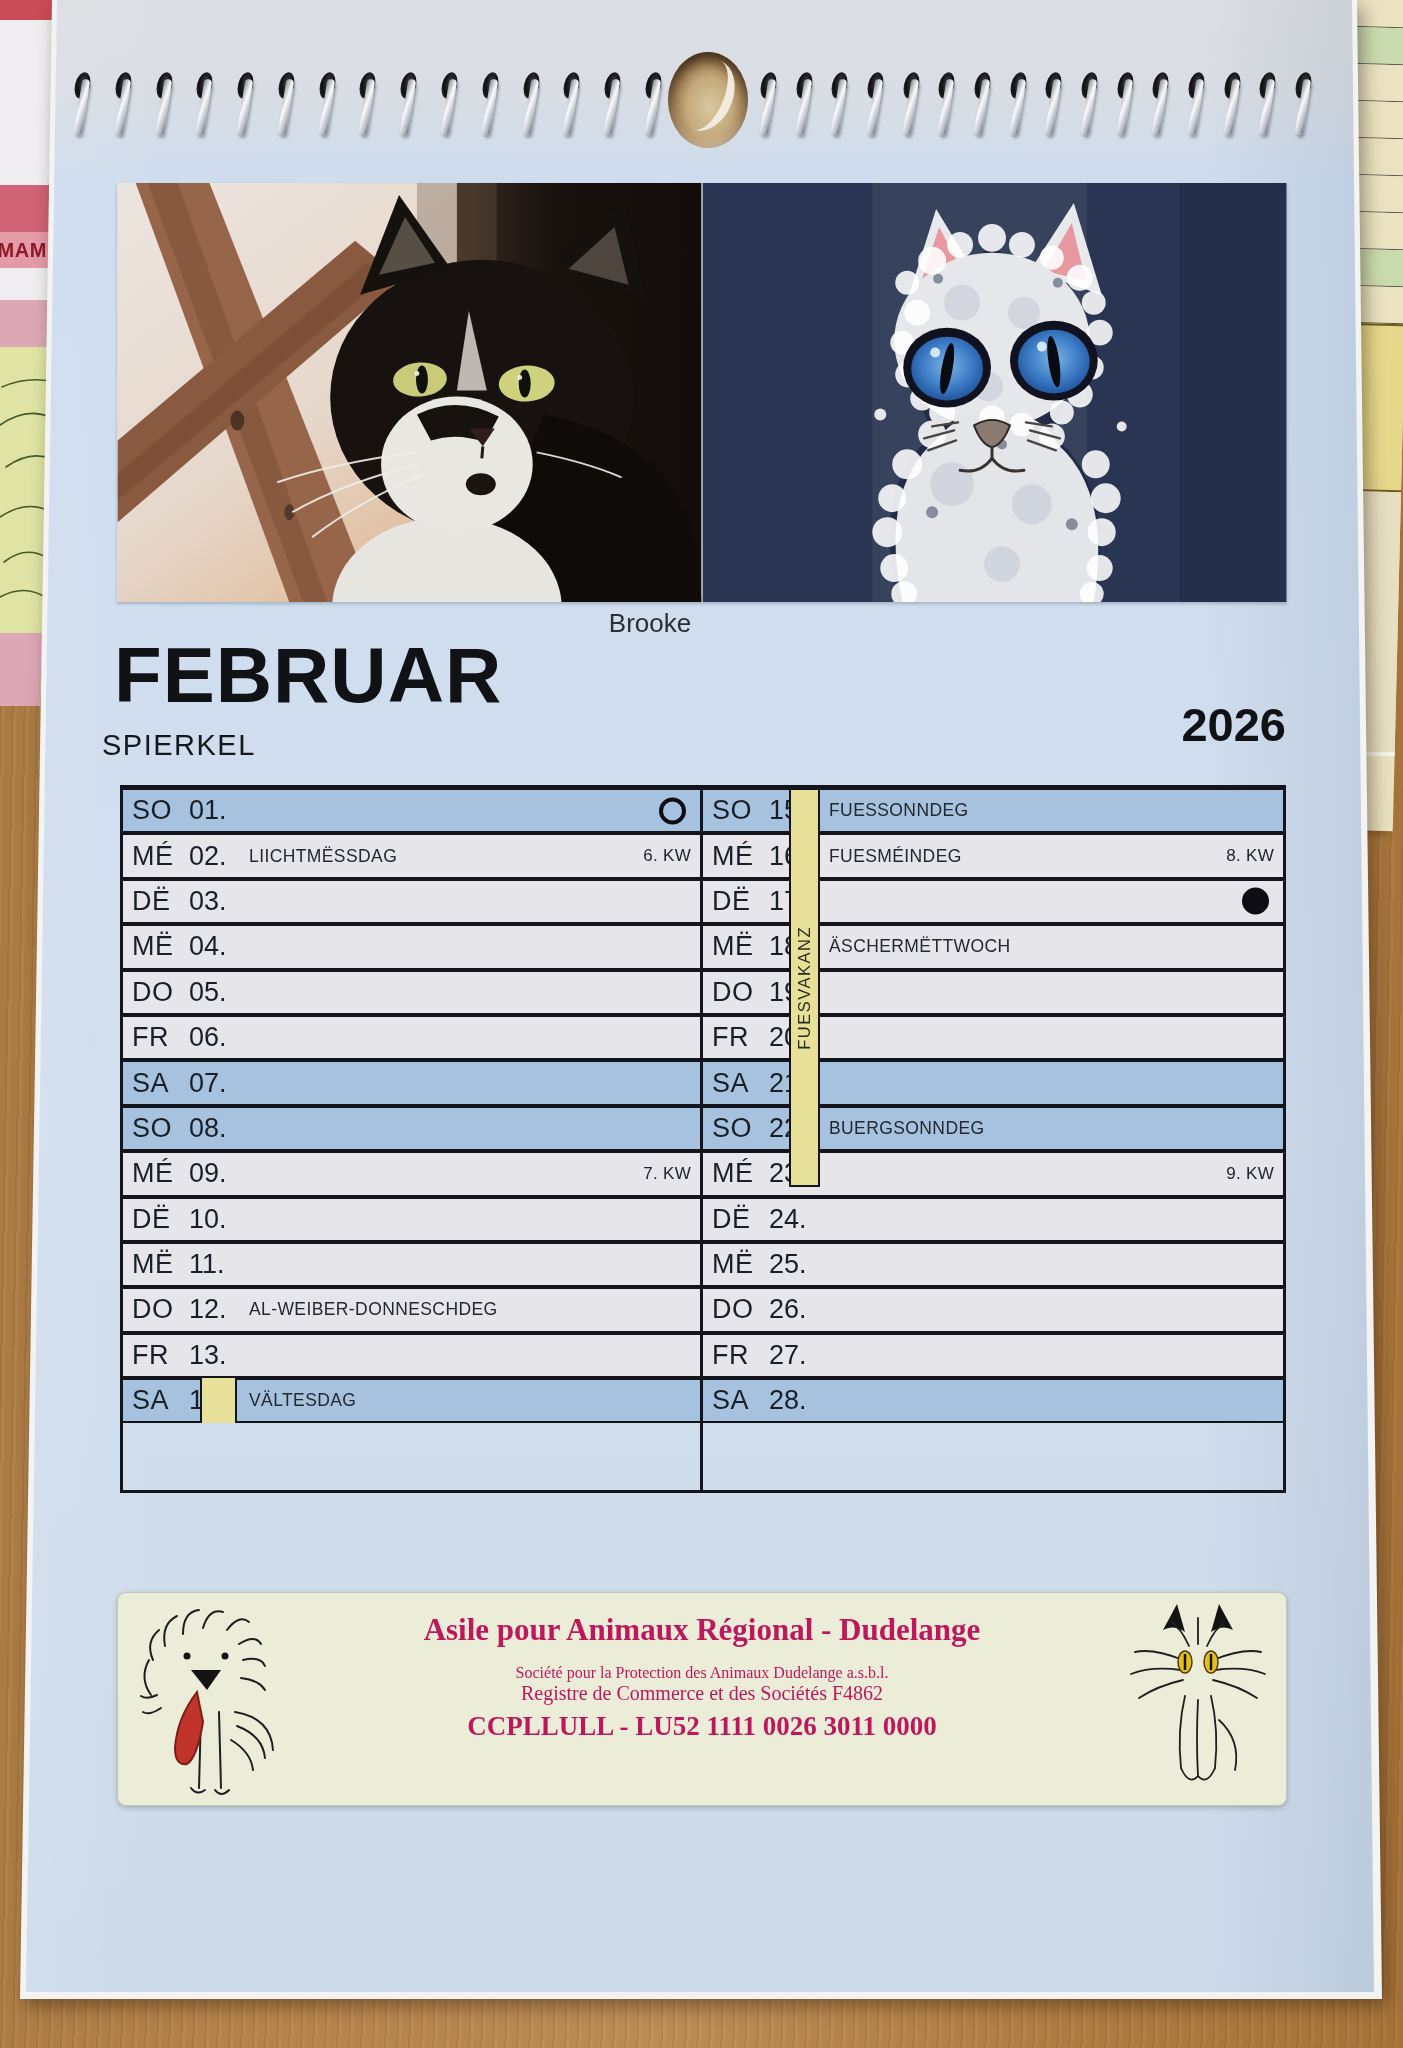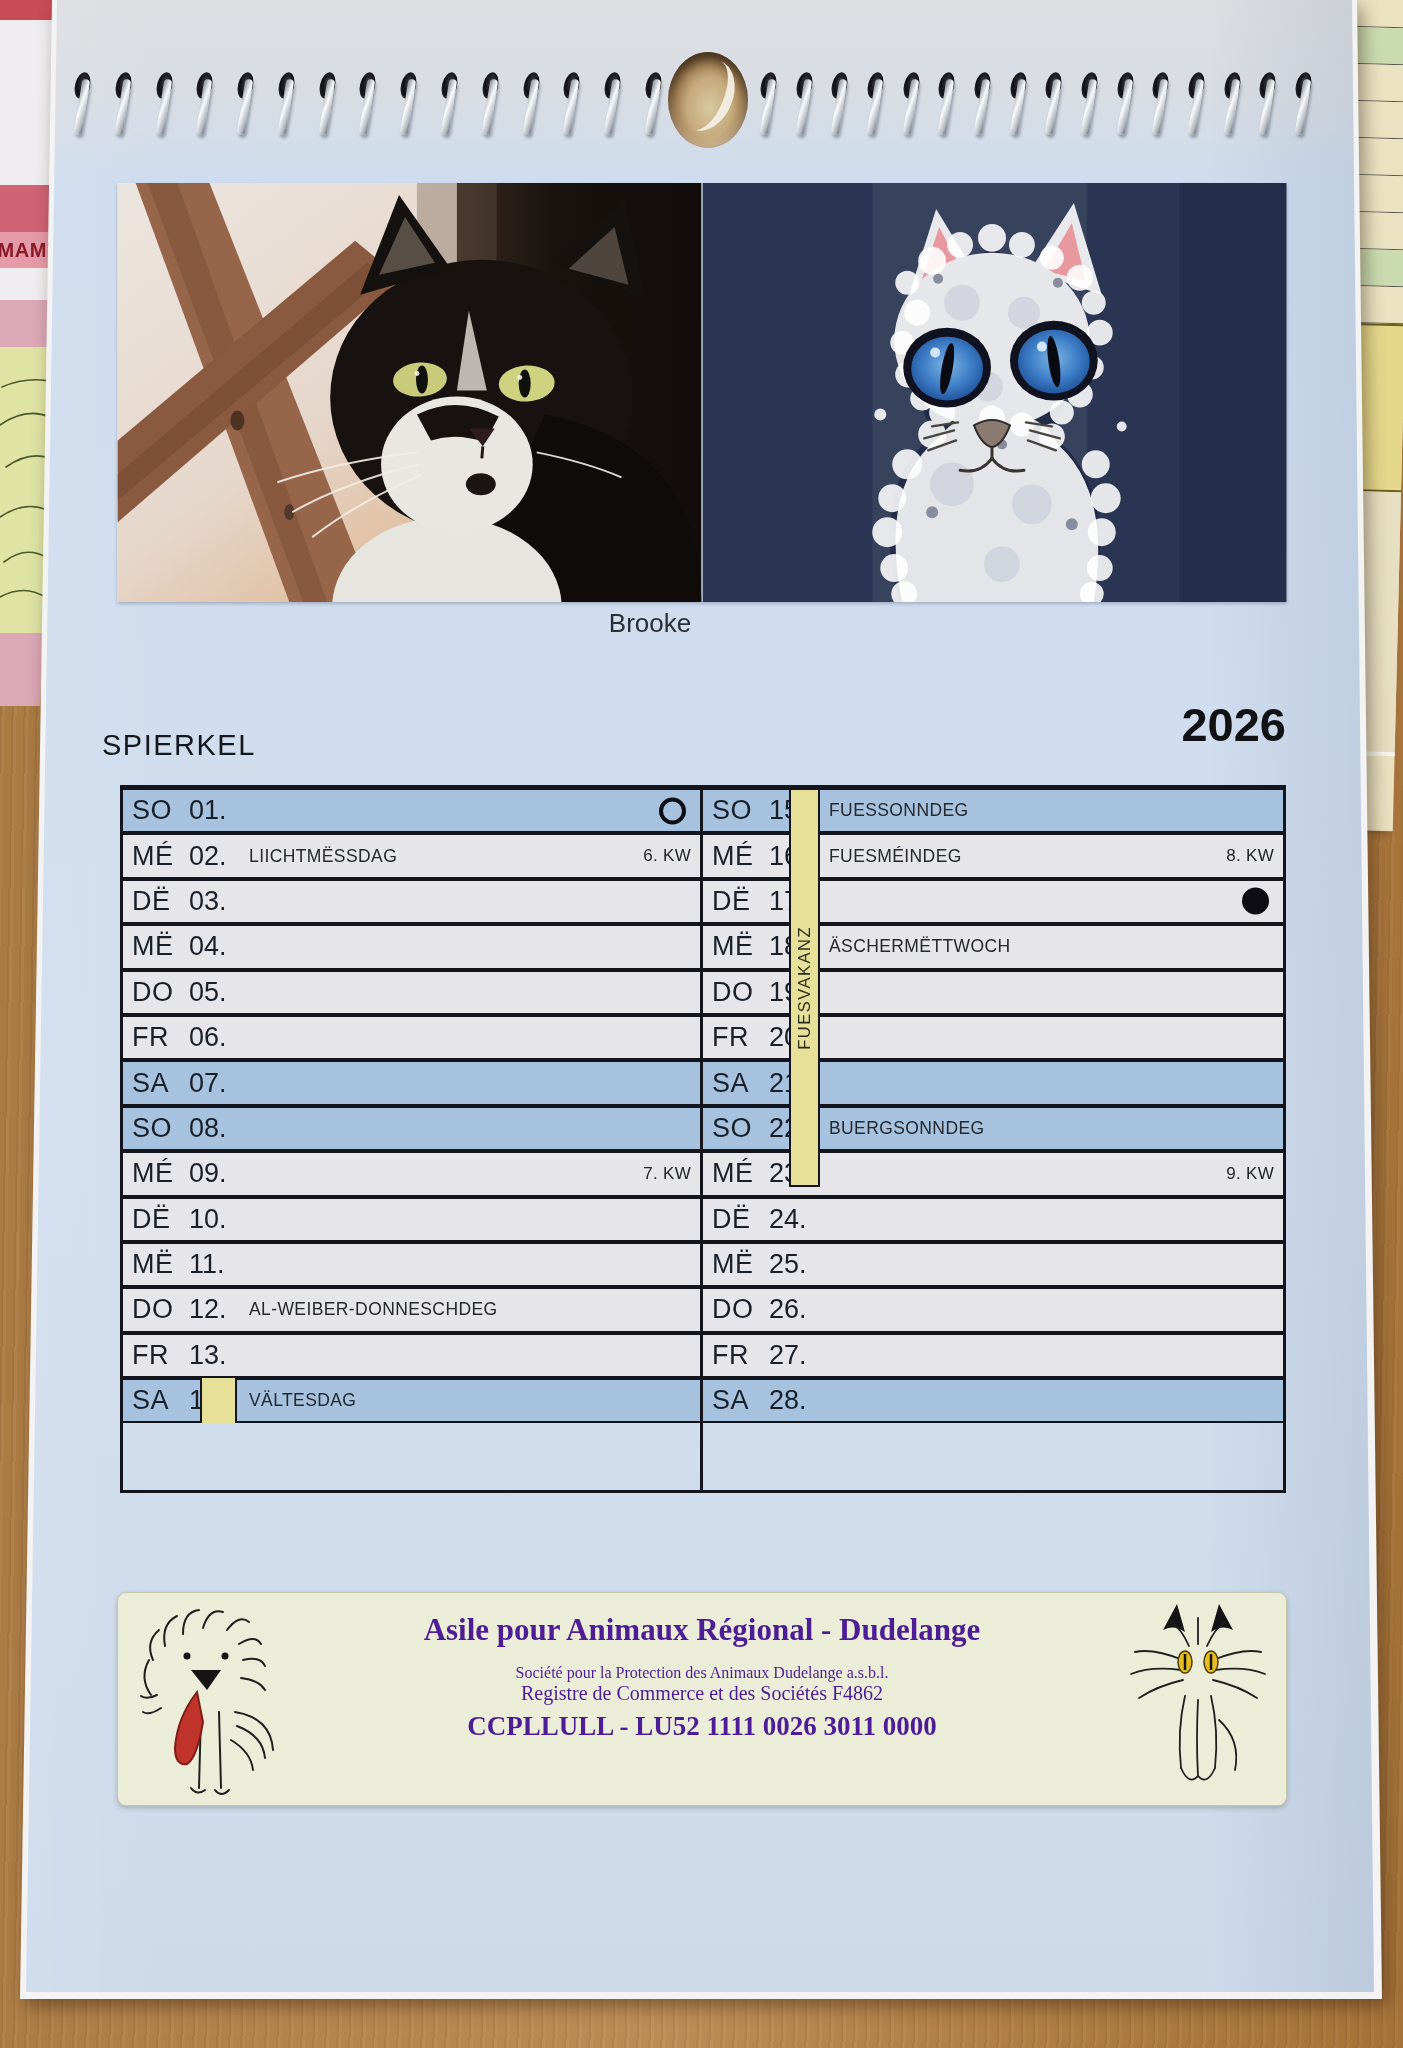--- a/index.html
+++ b/index.html
@@ -90,21 +90,21 @@
     border-left:2px solid #14141c;border-right:2px solid #14141c;}
   .vac-bar{position:absolute;left:86px;top:0;width:31px;height:399px;z-index:5;
     box-sizing:border-box;background:#e6e099;border:2px solid #14141c;
     display:flex;align-items:center;justify-content:center;}
   .vac-bar span{writing-mode:vertical-rl;transform:rotate(180deg);
     font-size:16.5px;letter-spacing:1.5px;color:#2a2d1c;}
   
   .footer-box{position:absolute;left:117px;top:1592px;width:1170px;height:214px;
     background:#ecedd9;border-radius:9px;
     box-shadow:0 2px 5px rgba(40,40,20,.25), inset 0 0 0 1px rgba(110,110,80,.3);
-    font-family:"Liberation Serif",serif;color:#4c1d95;text-align:center;}
+    font-family:"Liberation Serif",serif;color:#be185d;text-align:center;}
   .f-title{margin-top:20px;font-size:31px;font-weight:bold;}
   .f-sub1{margin-top:16px;font-size:16px;}
   .f-sub2{margin-top:0;font-size:20px;}
   .f-contact{margin-top:27px;display:flex;justify-content:center;gap:120px;
     font-size:27px;font-weight:bold;}
   .f-iban{margin-top:6px;font-size:27px;font-weight:bold;}
   .f-art{position:absolute;top:8px;width:150px;height:200px;}
   .f-art.dog{left:14px;}
   .f-art.cat{right:14px;}
 </style>
@@ -445,20 +445,21 @@
               <path d="M254,258 L226,268"></path>
               <path d="M256,240 L230,244"></path>
             <path d="M328,248 L358,256"></path>
               <path d="M326,258 L354,268"></path>
               <path d="M324,240 L350,244"></path>
           </g>
         </svg>
       </div>
       <div class="caption">Brooke</div>
 
+      <div class="month">FEBRUAR</div>
       <div class="month-sub">SPIERKEL</div>
       <div class="year">2026</div>
 
       <div class="grid">
         <div class="col left" id="col-left">
             <div class="cal-row weekend">
               <span class="day">SO</span>
               <span class="date">01.</span>
               <span class="moon full"></span>
             </div>

